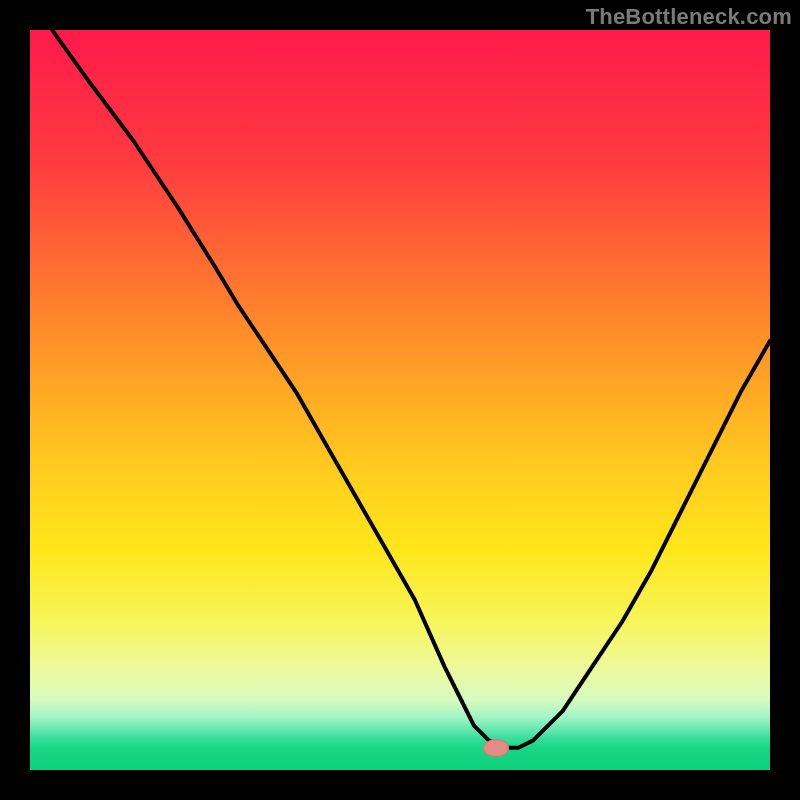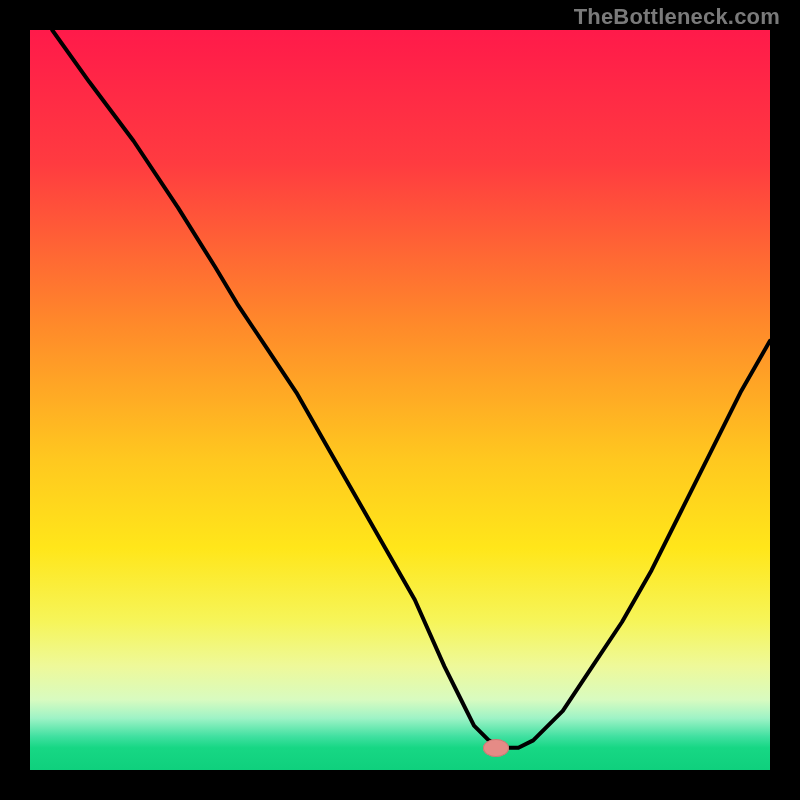--- a/index.html
+++ b/index.html
@@ -41,21 +41,21 @@
     height: 740px;
   }
   .marker {
     position: absolute;
     border-radius: 50% / 50%;
     transform: translate(-50%, -50%);
   }
   .watermark {
     position: absolute;
     top: 4px;
-    right: 20px;
+    right: 8px;
     font-family: Arial, Helvetica, sans-serif;
     font-size: 22px;
     font-weight: 600;
     color: #7a7a7a;
     letter-spacing: 0.2px;
   }
 </style>
 </head>
 <body>
 

